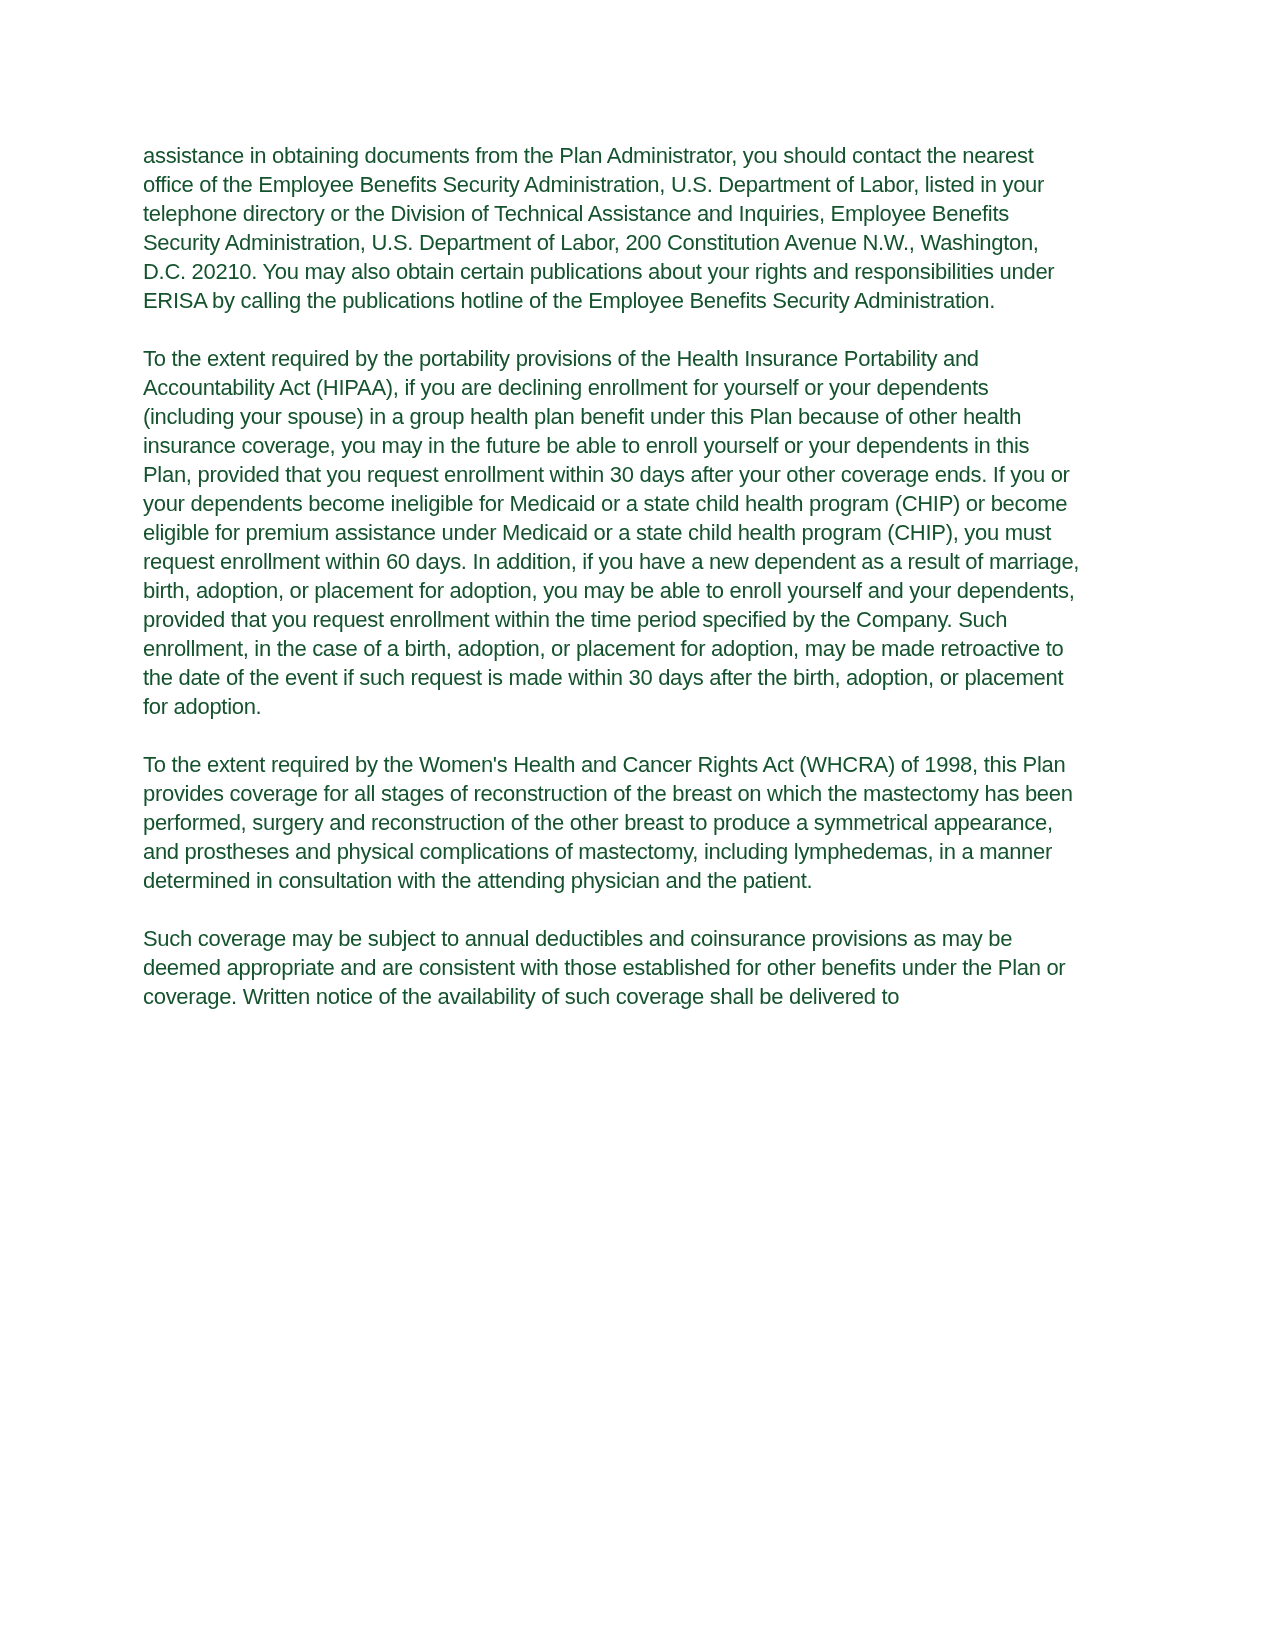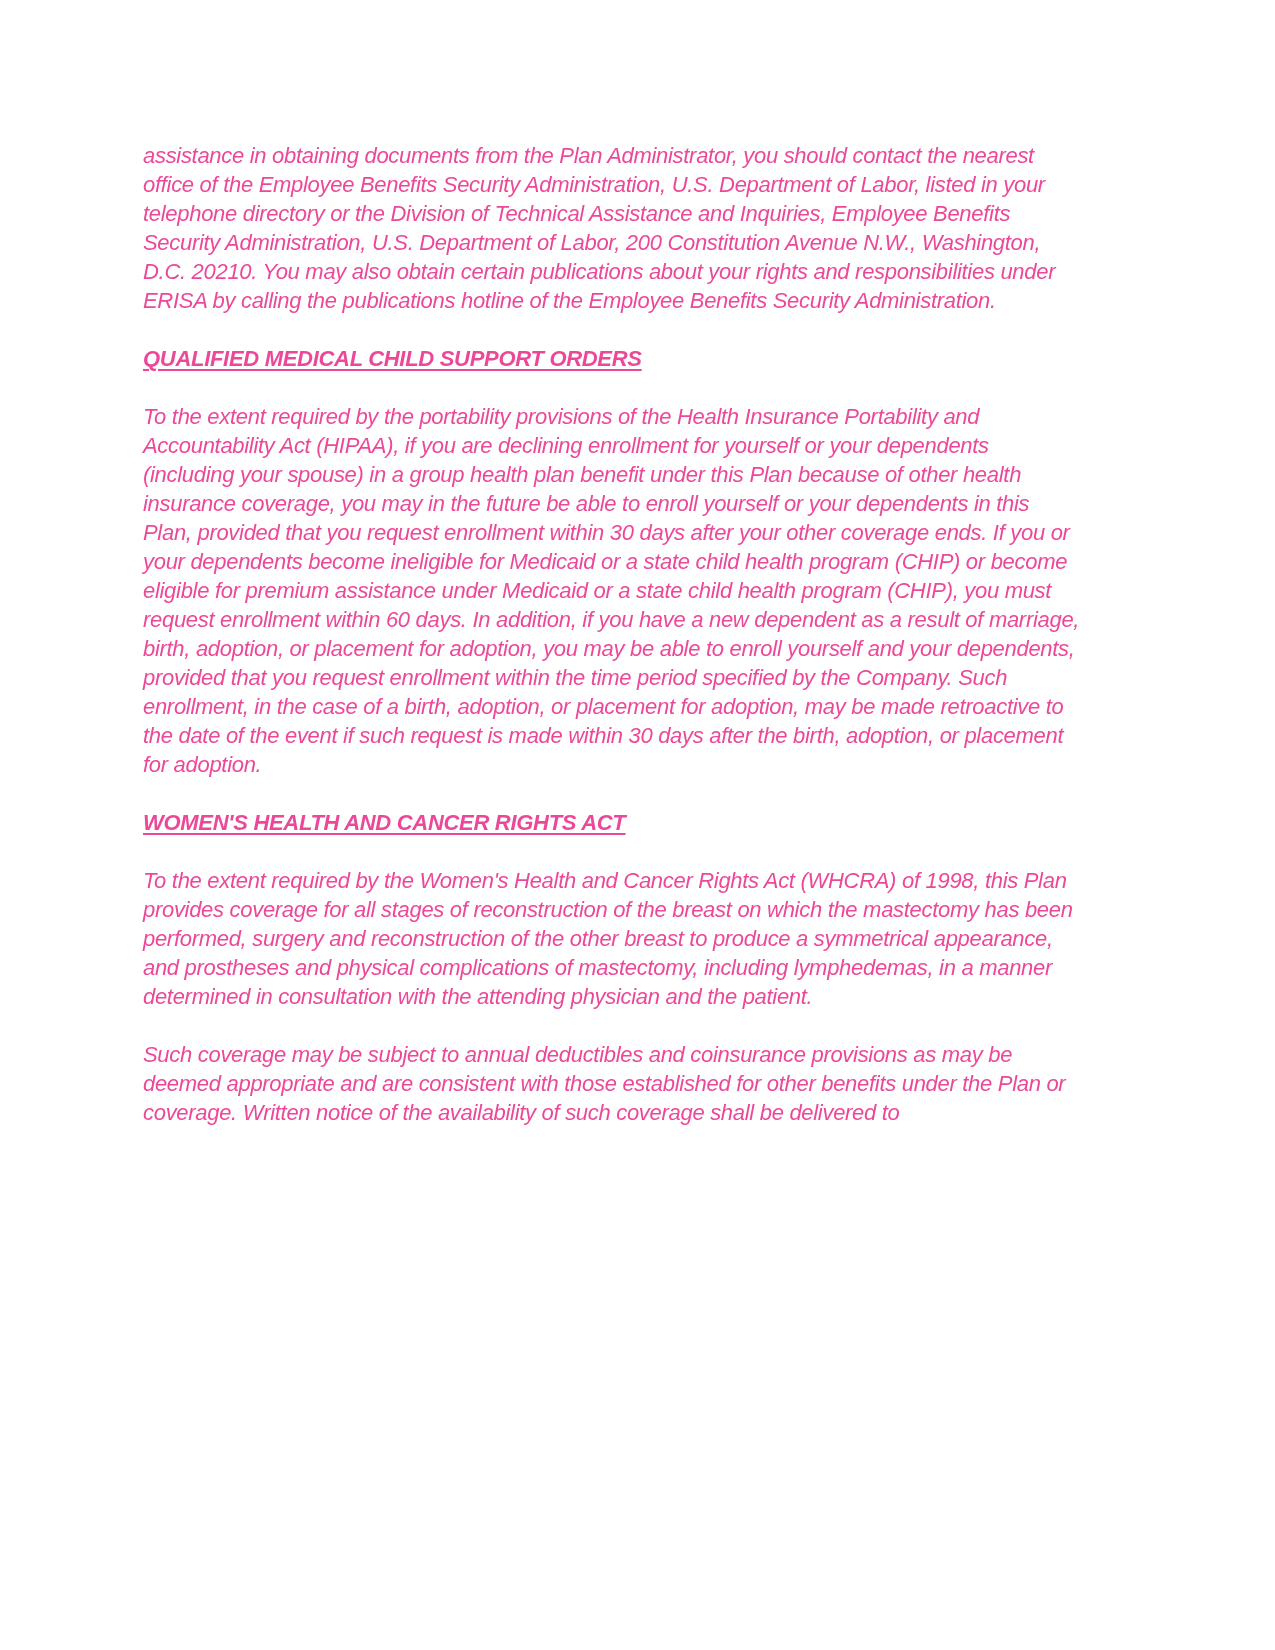--- a/index.html
+++ b/index.html
@@ -5,24 +5,23 @@
   html, body {
     margin: 0;
     padding: 0;
     background: #ffffff;
   }
   .page {
     position: relative;
     width: 1275px;
     height: 1484px;
     background: #ffffff;
-    color: #ec4899;
+    color: #14532d;
     font-family: "Liberation Sans", sans-serif;
     overflow: hidden;
-    font-style: italic;
   }
   .content {
     position: absolute;
     left: 143px;
     top: 141px;
     width: 938px;
   }
   .para {
     margin: 0 0 29px 0;
     font-size: 22px;
@@ -54,27 +53,25 @@
     font-size: 22px;
   }
 </style>
 </head>
 <body>
 
 <div class="page">
   <main class="content">
     <p class="para">assistance in obtaining documents from the Plan Administrator, you should contact the nearest office of the Employee Benefits Security Administration, U.S. Department of Labor, listed in your telephone directory or the Division of Technical Assistance and Inquiries, Employee Benefits Security Administration, U.S. Department of Labor, 200 Constitution Avenue N.W., Washington, D.C. 20210. You may also obtain certain publications about your rights and responsibilities under ERISA by calling the publications hotline of the Employee Benefits Security Administration.</p>
 
-    <h2 class="heading">QUALIFIED MEDICAL CHILD SUPPORT ORDERS</h2>
 
 
 
     <p class="para">To the extent required by the portability provisions of the Health Insurance Portability and Accountability Act (HIPAA), if you are declining enrollment for yourself or your dependents (including your spouse) in a group health plan benefit under this Plan because of other health insurance coverage, you may in the future be able to enroll yourself or your dependents in this Plan, provided that you request enrollment within 30 days after your other coverage ends. If you or your dependents become ineligible for Medicaid or a state child health program (CHIP) or become eligible for premium assistance under Medicaid or a state child health program (CHIP), you must request enrollment within 60 days. In addition, if you have a new dependent as a result of marriage, birth, adoption, or placement for adoption, you may be able to enroll yourself and your dependents, provided that you request enrollment within the time period specified by the Company. Such enrollment, in the case of a birth, adoption, or placement for adoption, may be made retroactive to the date of the event if such request is made within 30 days after the birth, adoption, or placement for adoption.</p>
 
-    <h2 class="heading">WOMEN'S HEALTH AND CANCER RIGHTS ACT</h2>
 
     <p class="para">To the extent required by the Women's Health and Cancer Rights Act (WHCRA) of 1998, this Plan provides coverage for all stages of reconstruction of the breast on which the mastectomy has been performed, surgery and reconstruction of the other breast to produce a symmetrical appearance, and prostheses and physical complications of mastectomy, including lymphedemas, in a manner determined in consultation with the attending physician and the patient.</p>
 
     <p class="para">Such coverage may be subject to annual deductibles and coinsurance provisions as may be deemed appropriate and are consistent with those established for other benefits under the Plan or coverage. Written notice of the availability of such coverage shall be delivered to</p>
   </main>
 
   <footer class="footer">
     <span>© Employee Benefits Corporation, all rights reserved.</span><span class="pagenum">19</span>
   </footer>
 </div>

